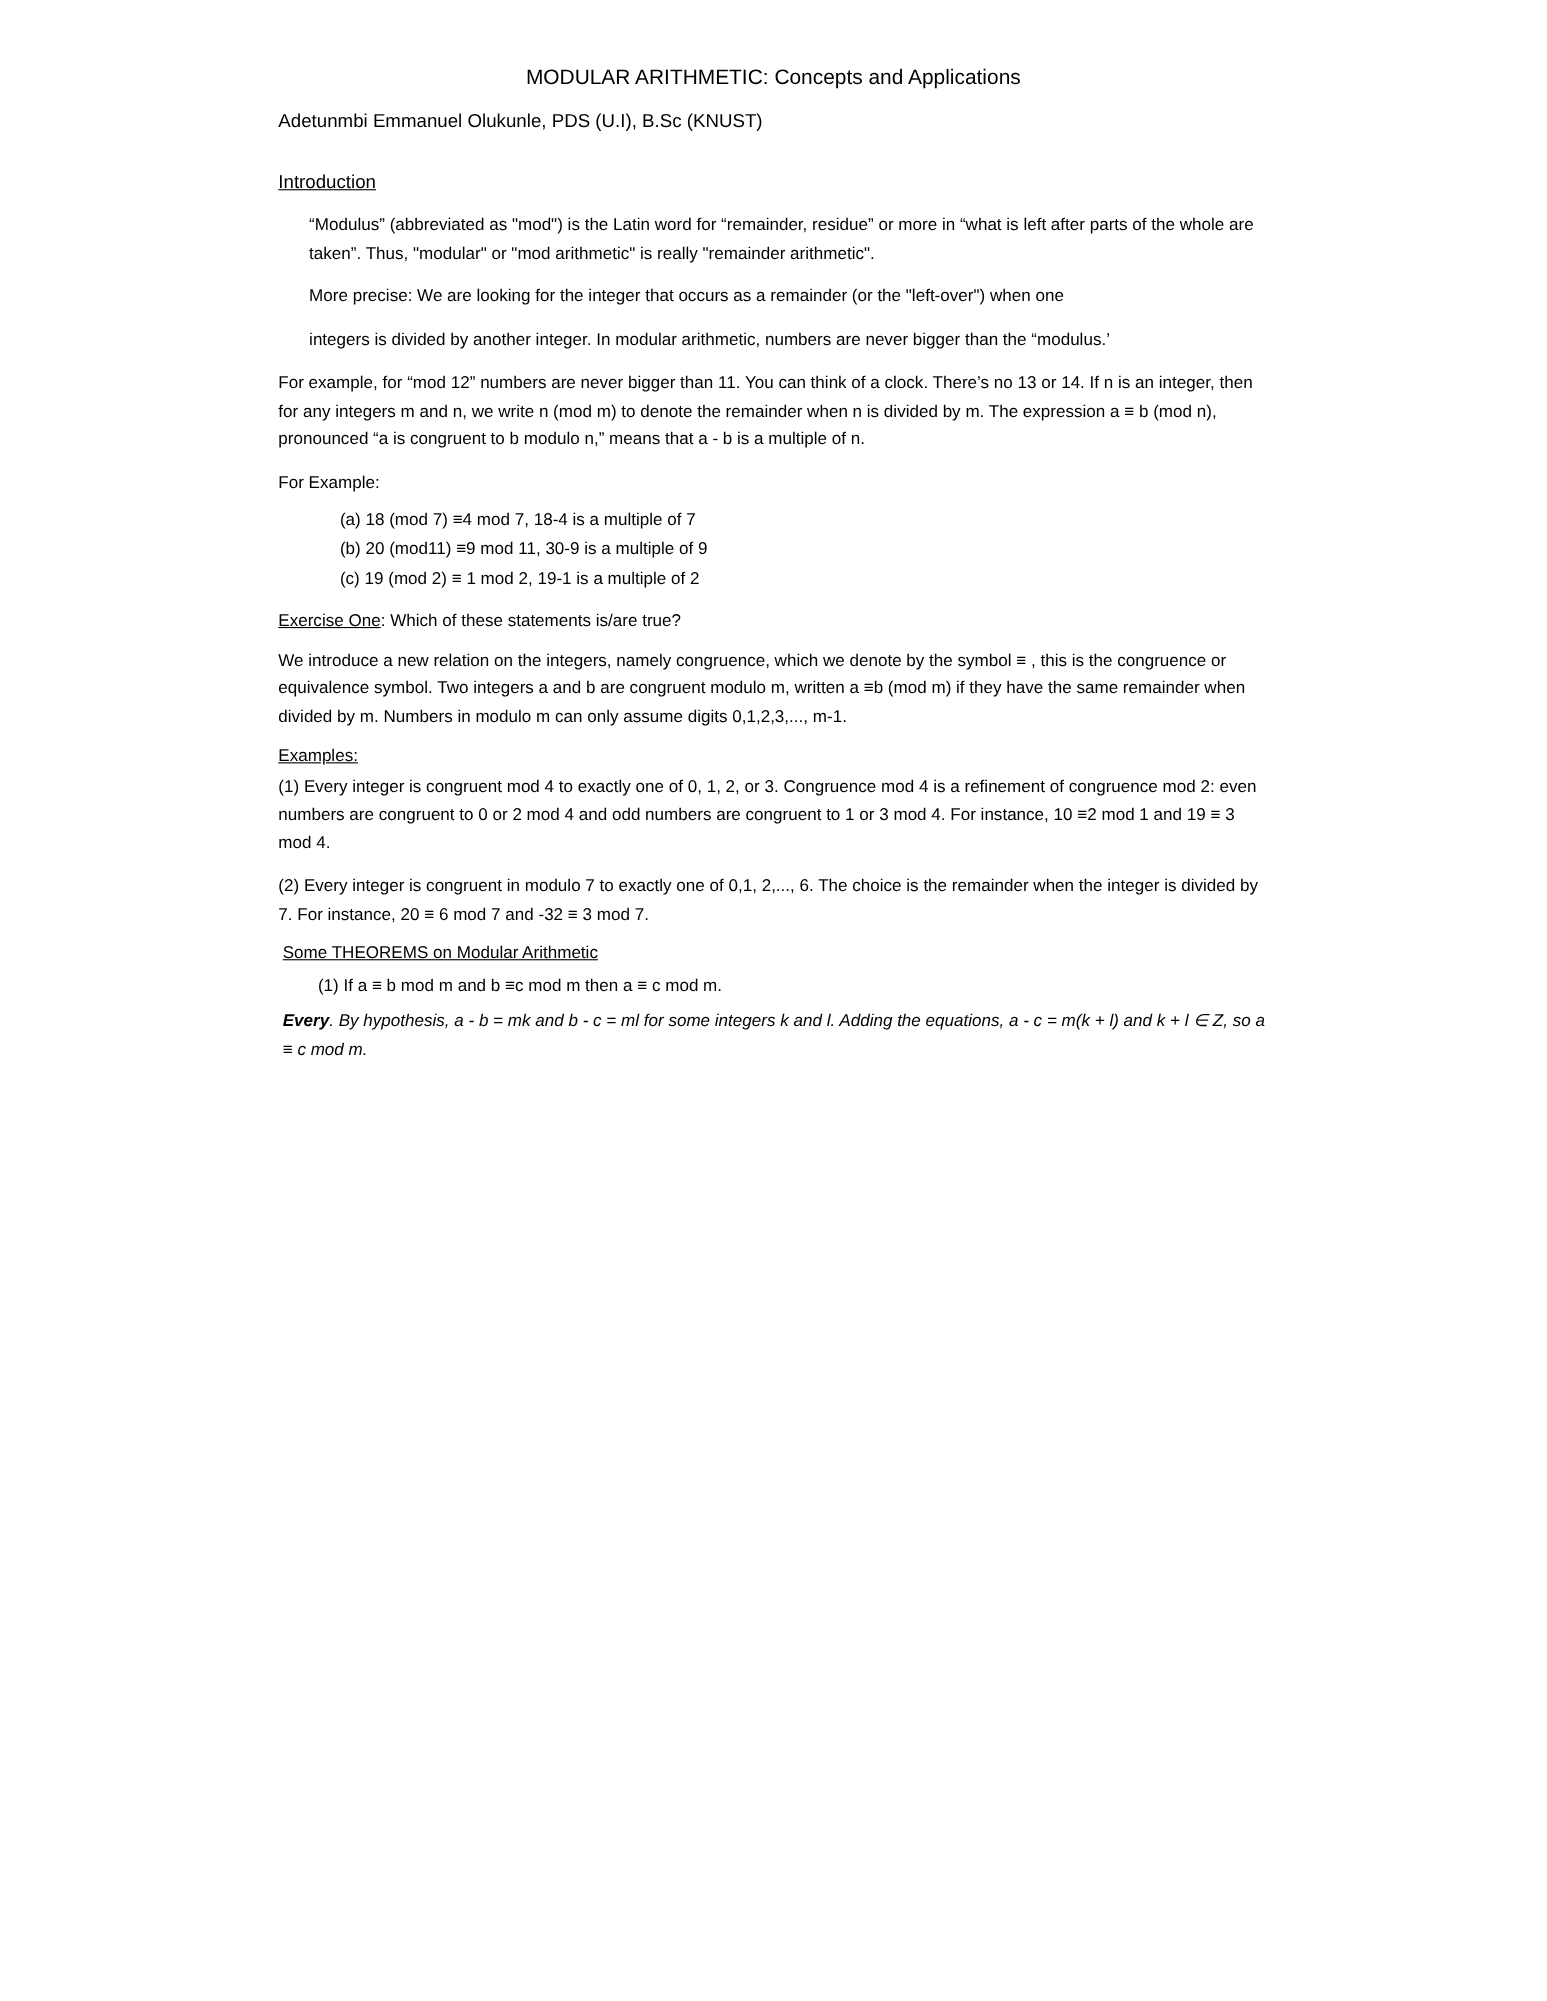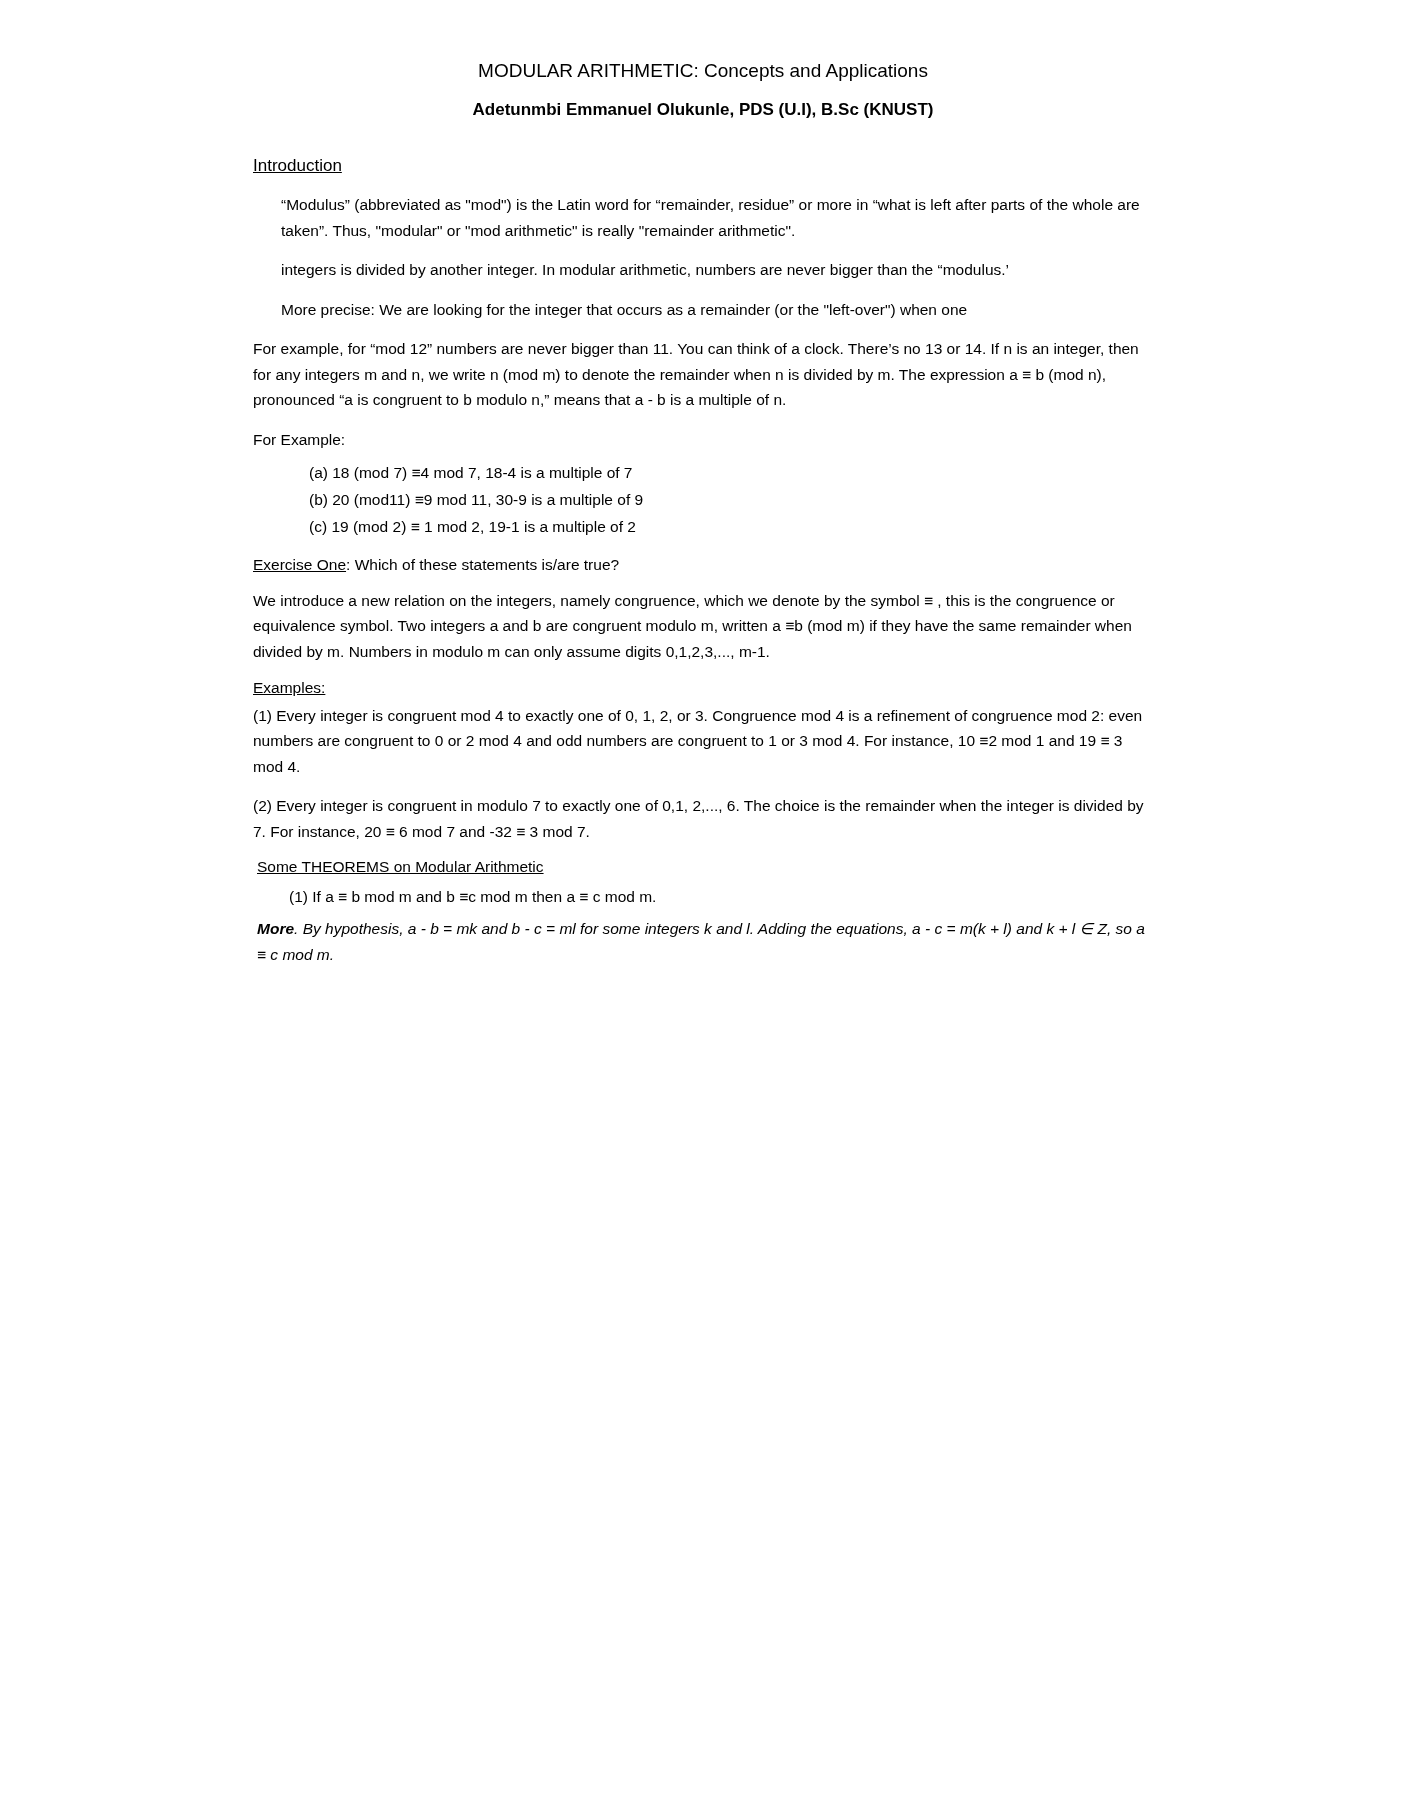--- a/index.html
+++ b/index.html
@@ -25,23 +25,22 @@
 
     .doc-title {
       text-align: center;
       font-size: 19px;
       font-weight: normal;
       margin-bottom: 18px;
       font-family: Arial, sans-serif;
     }
 
     .doc-author {
-      text-align: center;
       font-size: 17px;
-      font-weight: bold;
+      font-weight: normal;
       margin-bottom: 36px;
       font-family: Arial, sans-serif;
     }
 
     .section-heading {
       font-size: 17px;
       font-weight: normal;
       text-decoration: underline;
       margin-bottom: 16px;
       font-family: Arial, sans-serif;
@@ -144,23 +143,23 @@
   <div class="doc-title">MODULAR ARITHMETIC: Concepts and Applications</div>
 
   <div class="doc-author">Adetunmbi Emmanuel Olukunle, PDS (U.I), B.Sc (KNUST)</div>
 
   <div class="intro-section">
 
     <div class="section-heading">Introduction</div>
 
     <div class="para-indented">“Modulus” (abbreviated as "mod") is the Latin word for “remainder, residue” or more in “what is left after parts of the whole are taken”. Thus, "modular" or "mod arithmetic" is really "remainder arithmetic".</div>
 
+    <div class="para-indented">More precise:  We are looking for the integer that occurs as a remainder (or the "left-over") when one</div>
+
     <div class="para-indented"> integers is divided by another integer.  In modular arithmetic, numbers are never bigger than the “modulus.’</div>
-
-    <div class="para-indented">More precise:  We are looking for the integer that occurs as a remainder (or the "left-over") when one</div>
 
     <div class="para">For example, for “mod 12” numbers are never bigger than 11. You can think of a clock. There’s no 13 or 14. If n is an integer, then for any integers m and n, we write n (mod m) to denote the remainder when n is  divided by m. The expression a ≡ b (mod n), pronounced “a is congruent to b modulo n,” means that  a - b is a multiple of n.</div>
 
     <div class="para" style="margin-bottom:6px;">For Example:</div>
 
     <div class="example-list">
       <div class="list-item">(a) 18 (mod 7) ≡4 mod 7, 18-4 is a multiple of 7</div>
       <div class="list-item">(b) 20 (mod11) ≡9 mod 11, 30-9 is a multiple of 9</div>
       <div class="list-item">(c) 19 (mod 2) ≡ 1 mod 2, 19-1 is a multiple of 2</div>
     </div>
@@ -175,18 +174,18 @@
     <div class="examples-heading">Examples:</div>
 
     <div class="para">(1)  Every integer is congruent mod 4 to exactly one of 0, 1, 2, or 3. Congruence mod 4 is a refinement of congruence mod 2: even numbers are congruent to 0 or 2 mod 4 and odd numbers are congruent to 1 or 3 mod 4. For instance, 10 ≡2 mod 1 and 19 ≡ 3 mod 4.</div>
     <div class="para"> (2) Every integer is congruent in modulo 7 to exactly one of 0,1, 2,..., 6. The choice is the remainder when the integer is divided by 7. For instance, 20 ≡ 6 mod 7 and -32 ≡ 3 mod 7.</div>
 
     <div class="theorems-heading">Some THEOREMS on Modular Arithmetic</div>
 
     <div class="theorem-item">(1)  If a ≡ b mod m and b ≡c mod m then a ≡ c mod m.</div>
 
     <div class="proof-block">
-      <span class="italic bold">More</span><span class="italic">. By hypothesis, a - b = mk and b - c = ml for some integers k and l. Adding the equations, a - c = m(k + l) and k + l ∈ Z, so a ≡ c mod m.</span>
+      <span class="italic bold">Every</span><span class="italic">. By hypothesis, a - b = mk and b - c = ml for some integers k and l. Adding the equations, a - c = m(k + l) and k + l ∈ Z, so a ≡ c mod m.</span>
     </div>
 
   </div>
 
 </div>
 
 </body></html>

